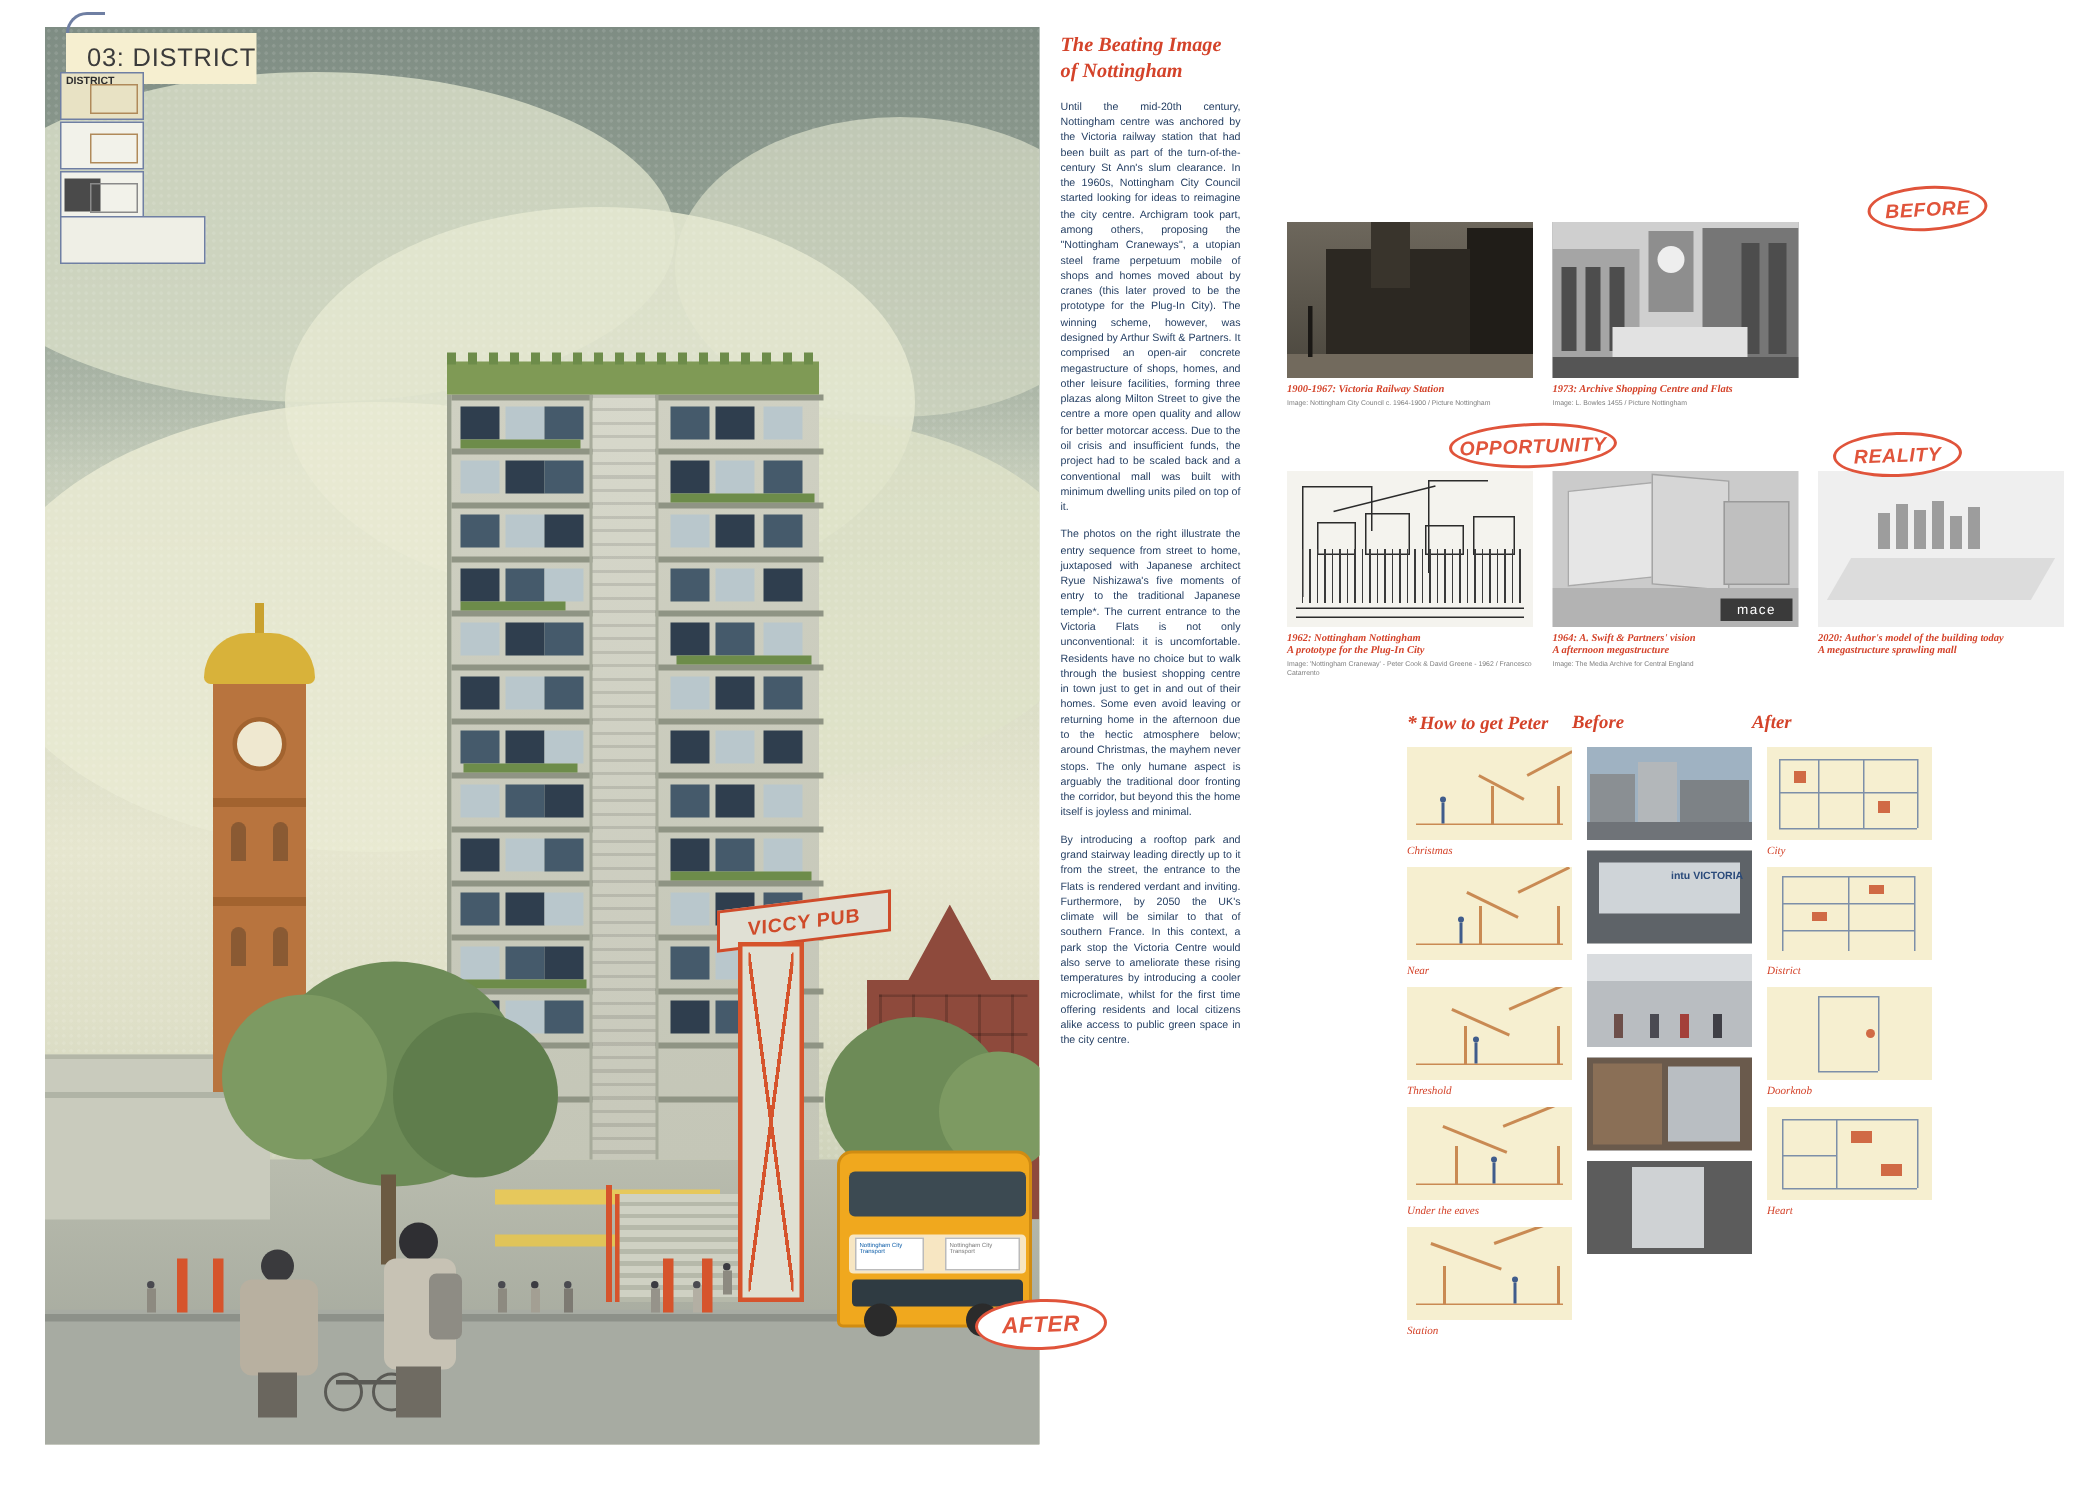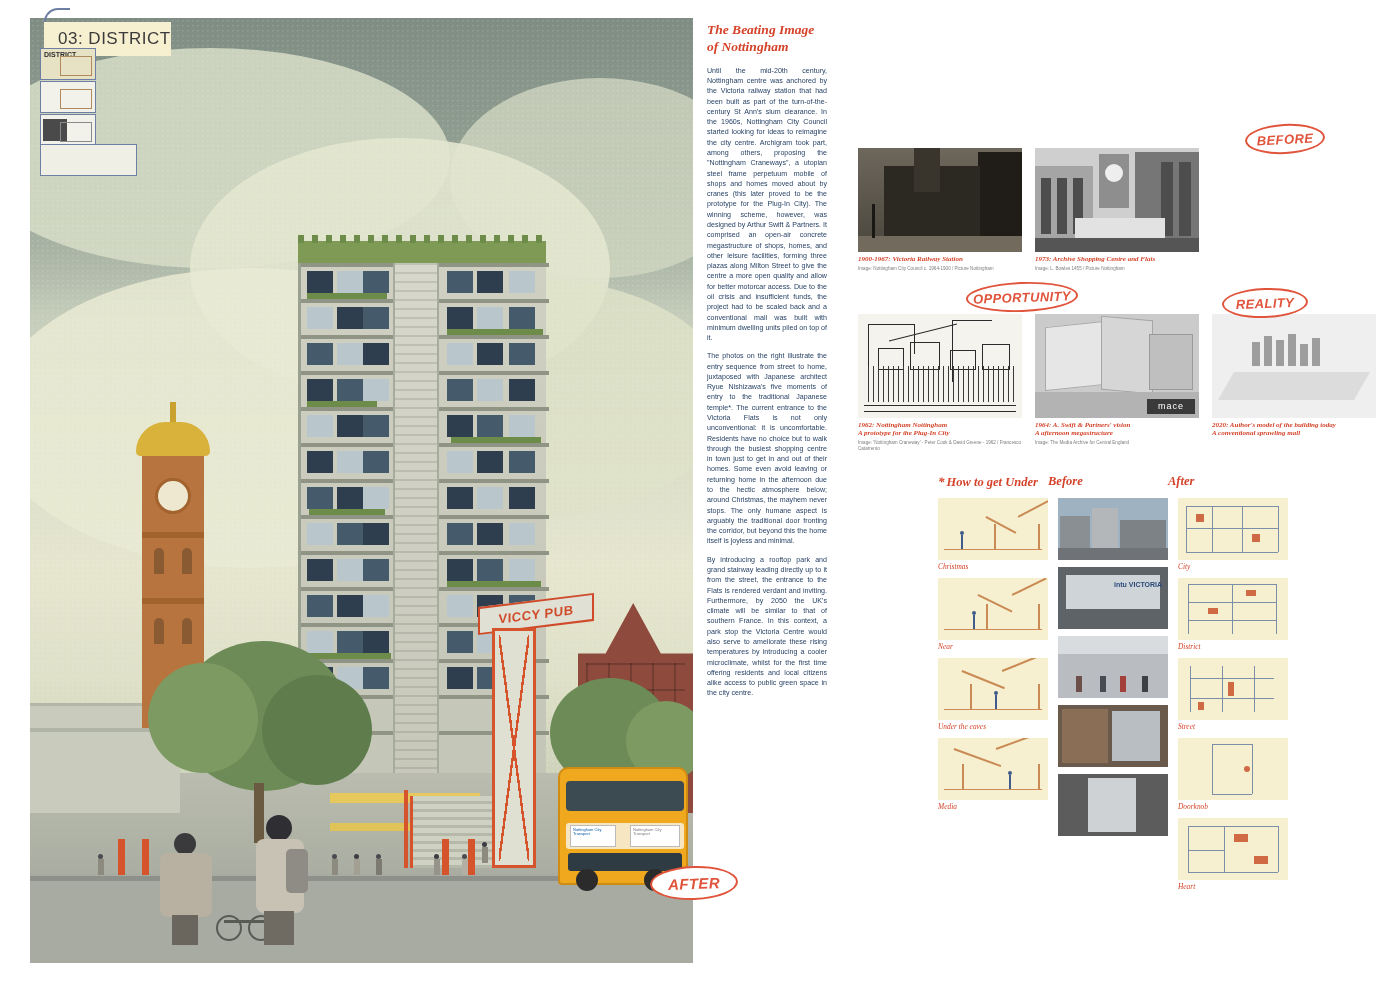--- a/index.html
+++ b/index.html
@@ -742,34 +742,34 @@
         <div class="pimg ph-model">
           <div class="plate"></div>
           <div class="m" style="left:40px;top:28px;width:8px;height:24px"></div>
           <div class="m" style="left:52px;top:22px;width:8px;height:30px"></div>
           <div class="m" style="left:64px;top:26px;width:8px;height:26px"></div>
           <div class="m" style="left:76px;top:20px;width:8px;height:32px"></div>
           <div class="m" style="left:88px;top:30px;width:8px;height:22px"></div>
           <div class="m" style="left:100px;top:24px;width:8px;height:28px"></div>
         </div>
         <div class="pcap">2020: Author's model of the building today</div>
-        <div class="pcap2">A conventional sprawling mall</div>
+        <div class="pcap2">A megastructure sprawling mall</div>
       </div>
 
     </div>
   </div>
 
   <div class="tag tag-before">BEFORE</div>
   <div class="tag tag-opp">OPPORTUNITY</div>
   <div class="tag tag-reality">REALITY</div>
 
   <div class="howto">
     <div class="how-head">
       <div class="how-title">
-        <span class="how-star">*</span><span>How to get Under</span>
+        <span class="how-star">*</span><span>How to get Peter</span>
       </div>
       <div class="how-col-h" style="width:120px;">Before</div>
       <div class="how-col-h">After</div>
     </div>
 
     <div class="how-grid">
 
       <div class="how-col">
         <div class="hcell">
           <div class="sketch">
@@ -795,20 +795,34 @@
             <div class="fig" style="left:34px">
                 <i></i>
                 <b></b>
               </div>
           </div>
           <div class="hlabel">Near</div>
         </div>
         <div class="hcell">
           <div class="sketch">
             <div class="floor"></div>
+            <div class="roof" style="left:30px;top:14px;width:42px;transform:rotate(24deg)"></div>
+            <div class="roof" style="left:68px;top:14px;width:42px;transform:rotate(-24deg)"></div>
+            <div class="wall" style="left:38px;top:26px;height:26px"></div>
+            <div class="wall" style="left:100px;top:26px;height:26px"></div>
+            <div class="fig" style="left:44px">
+                <i></i>
+                <b></b>
+              </div>
+          </div>
+          <div class="hlabel">Threshold</div>
+        </div>
+        <div class="hcell">
+          <div class="sketch">
+            <div class="floor"></div>
             <div class="roof" style="left:24px;top:12px;width:46px;transform:rotate(22deg)"></div>
             <div class="roof" style="left:64px;top:12px;width:46px;transform:rotate(-22deg)"></div>
             <div class="wall" style="left:32px;top:26px;height:26px"></div>
             <div class="wall" style="left:100px;top:26px;height:26px"></div>
             <div class="fig" style="left:56px">
                 <i></i>
                 <b></b>
               </div>
           </div>
           <div class="hlabel">Under the eaves</div>
@@ -818,21 +832,21 @@
             <div class="floor"></div>
             <div class="roof" style="left:16px;top:10px;width:50px;transform:rotate(20deg)"></div>
             <div class="roof" style="left:58px;top:10px;width:50px;transform:rotate(-20deg)"></div>
             <div class="wall" style="left:24px;top:26px;height:26px"></div>
             <div class="wall" style="left:100px;top:26px;height:26px"></div>
             <div class="fig" style="left:70px">
                 <i></i>
                 <b></b>
               </div>
           </div>
-          <div class="hlabel">Media</div>
+          <div class="hlabel">Station</div>
         </div>
       </div>
 
       <div class="how-col">
         <div class="hcell">
           <div class="photo-s ps1">
             <div class="sky"></div>
             <div class="b" style="left:2px;width:30px;height:34px"></div>
             <div class="b" style="left:34px;width:26px;height:42px;background:#b3b7ba"></div>
             <div class="b" style="left:62px;width:46px;height:30px;background:#7d8286"></div>
@@ -894,32 +908,20 @@
             <div class="l" style="left:10px;top:42px;width:88px;height:1px"></div>
             <div class="l" style="left:54px;top:6px;width:1px;height:50px"></div>
             <div class="l" style="left:98px;top:6px;width:1px;height:50px"></div>
             <div class="r" style="left:30px;top:30px;width:10px;height:6px"></div>
             <div class="r" style="left:68px;top:12px;width:10px;height:6px"></div>
           </div>
           <div class="hlabel">District</div>
         </div>
         <div class="hcell">
           <div class="plan">
-            <div class="l" style="left:12px;top:8px;width:1px;height:46px"></div>
-            <div class="l" style="left:44px;top:8px;width:1px;height:46px"></div>
-            <div class="l" style="left:76px;top:8px;width:1px;height:46px"></div>
-            <div class="l" style="left:12px;top:20px;width:84px;height:1px"></div>
-            <div class="l" style="left:12px;top:40px;width:84px;height:1px"></div>
-            <div class="r" style="left:50px;top:24px;width:6px;height:14px"></div>
-            <div class="r" style="left:20px;top:44px;width:6px;height:8px"></div>
-          </div>
-          <div class="hlabel">Street</div>
-        </div>
-        <div class="hcell">
-          <div class="plan">
             <div class="l" style="left:34px;top:6px;width:1px;height:50px"></div>
             <div class="l" style="left:74px;top:6px;width:1px;height:50px"></div>
             <div class="l" style="left:34px;top:6px;width:40px;height:1px"></div>
             <div class="l" style="left:34px;top:56px;width:40px;height:1px"></div>
             <div class="r" style="left:66px;top:28px;width:6px;height:6px;border-radius:50%"></div>
           </div>
           <div class="hlabel">Doorknob</div>
         </div>
         <div class="hcell">
           <div class="plan">

